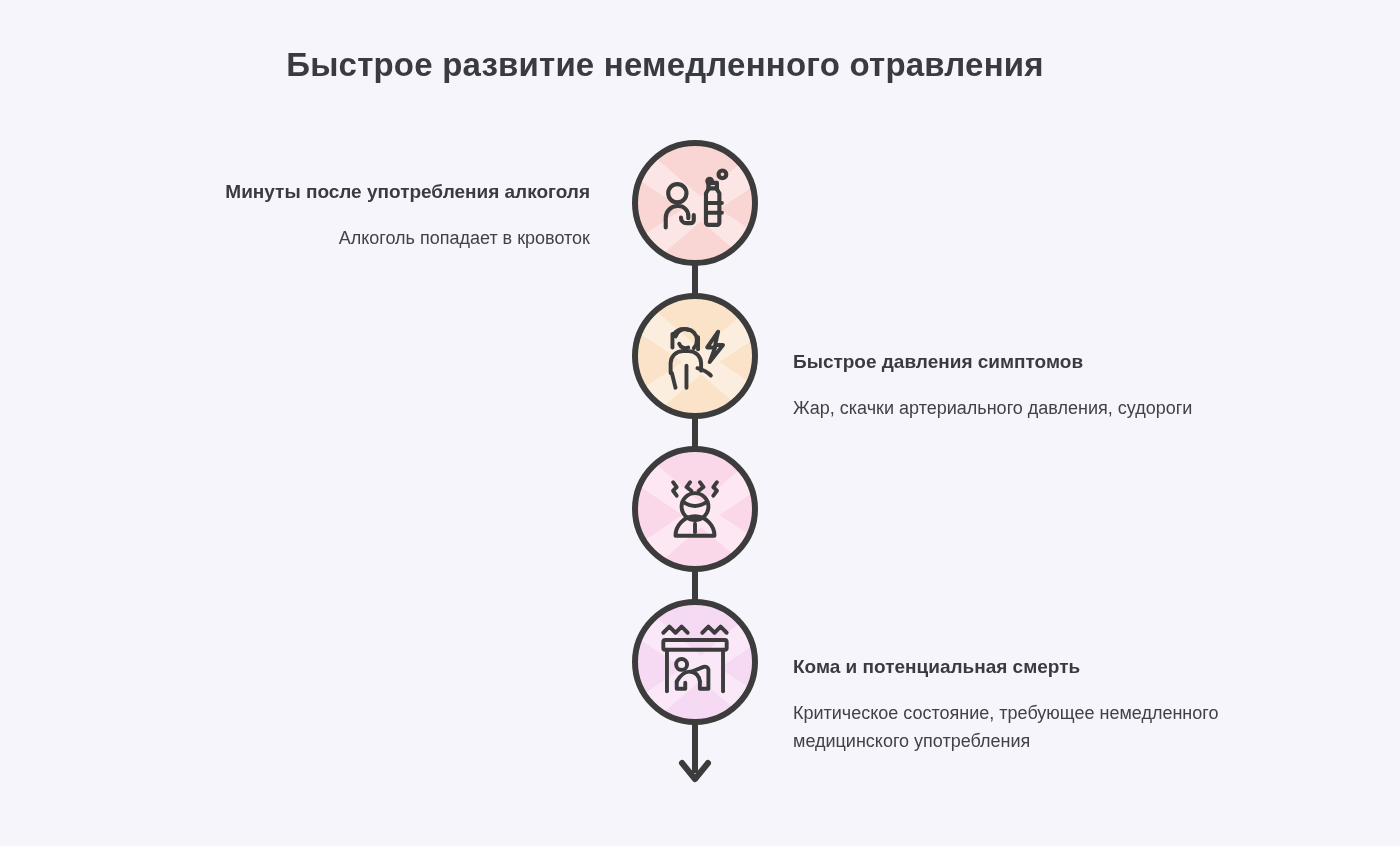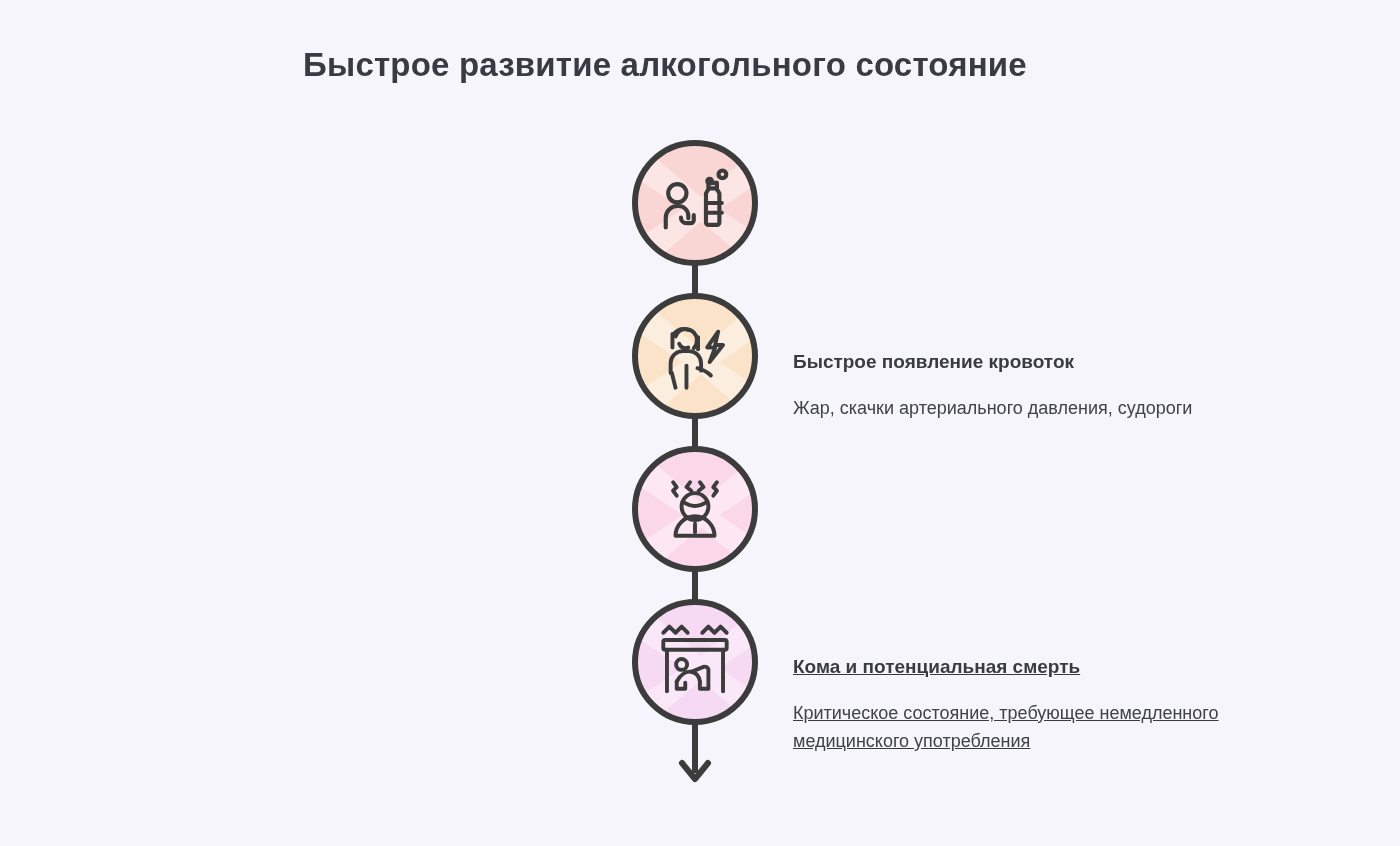--- a/index.html
+++ b/index.html
@@ -123,32 +123,36 @@
     line-height: 28px;
     color: #41414a;
     margin-top: 18px;
   }
 </style>
 </head>
 <body>
 
 <div id="infographic">
 
-  <div class="page-title">Быстрое развитие алкогольного состояние</div>
-
+  <div class="page-title">Быстрое развитие немедленного отравления</div>
+
+  <div class="step-text left" style="top:178px;">
+    <div class="step-title">Минуты после употребления алкоголя</div>
+    <div class="step-desc">Алкоголь попадает в кровоток</div>
+  </div>
 
   <div class="step-text right" style="top:348px;">
-    <div class="step-title">Быстрое появление кровоток</div>
+    <div class="step-title">Быстрое давления симптомов</div>
     <div class="step-desc">Жар, скачки артериального давления, судороги</div>
   </div>
 
   <div class="step-text left" style="top:500px;">
   </div>
 
-  <div class="step-text right" style="top:653px;text-decoration:underline;">
+  <div class="step-text right" style="top:653px;">
     <div class="step-title">Кома и потенциальная смерть</div>
     <div class="step-desc">Критическое состояние, требующее немедленного медицинского употребления</div>
   </div>
 
   <div class="timeline">
 
     <div class="node-wrap">
       <div class="circle" style="background:#f9d5d3;">
         <svg class="wm" viewBox="0 0 100 100">
           <path d="M8 6 L50 42 L92 6 L92 30 L62 50 L92 70 L92 94 L50 58 L8 94 L8 70 L38 50 L8 30 Z" fill="#ffffff" opacity="0.75"></path>

